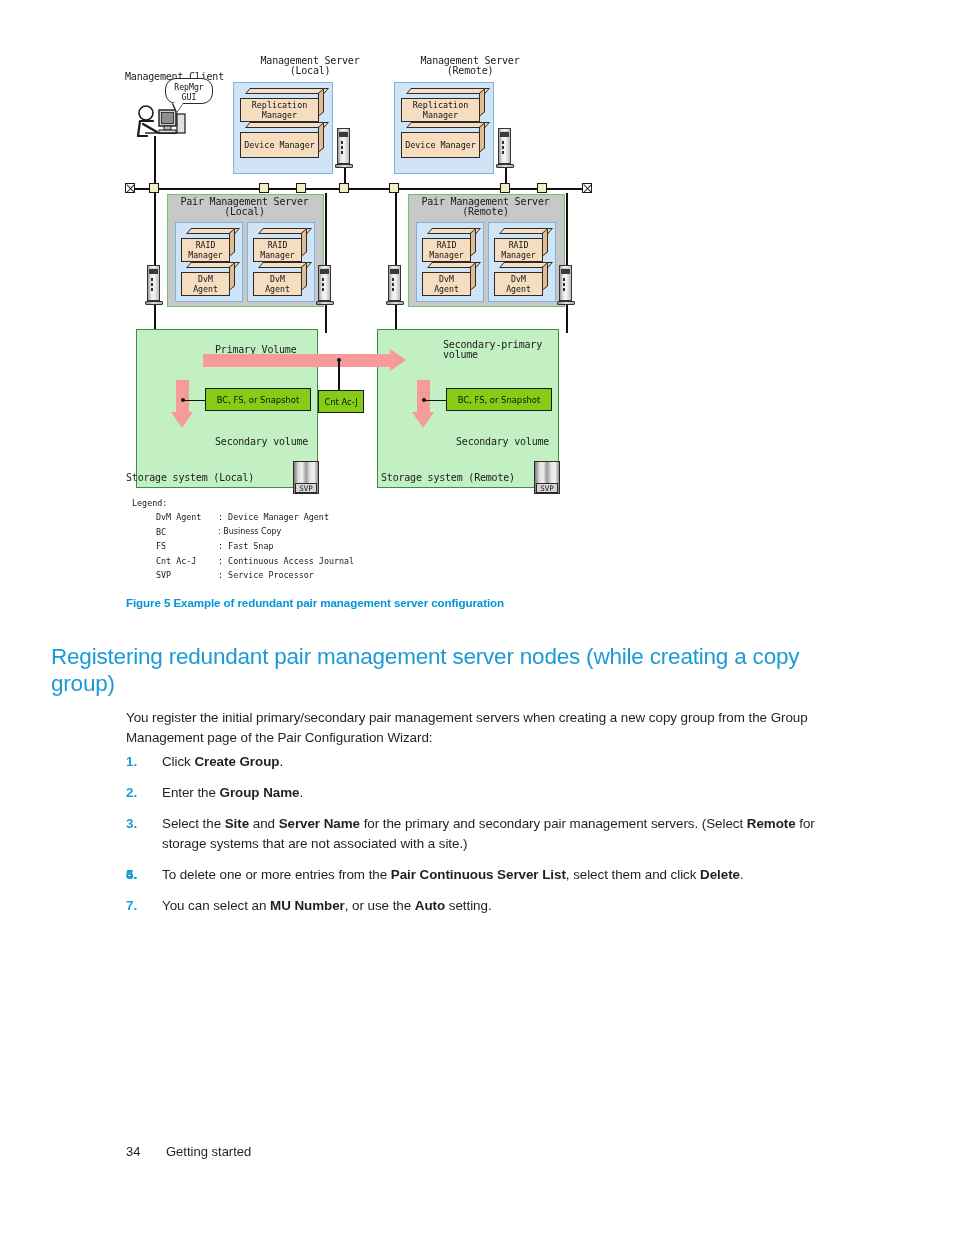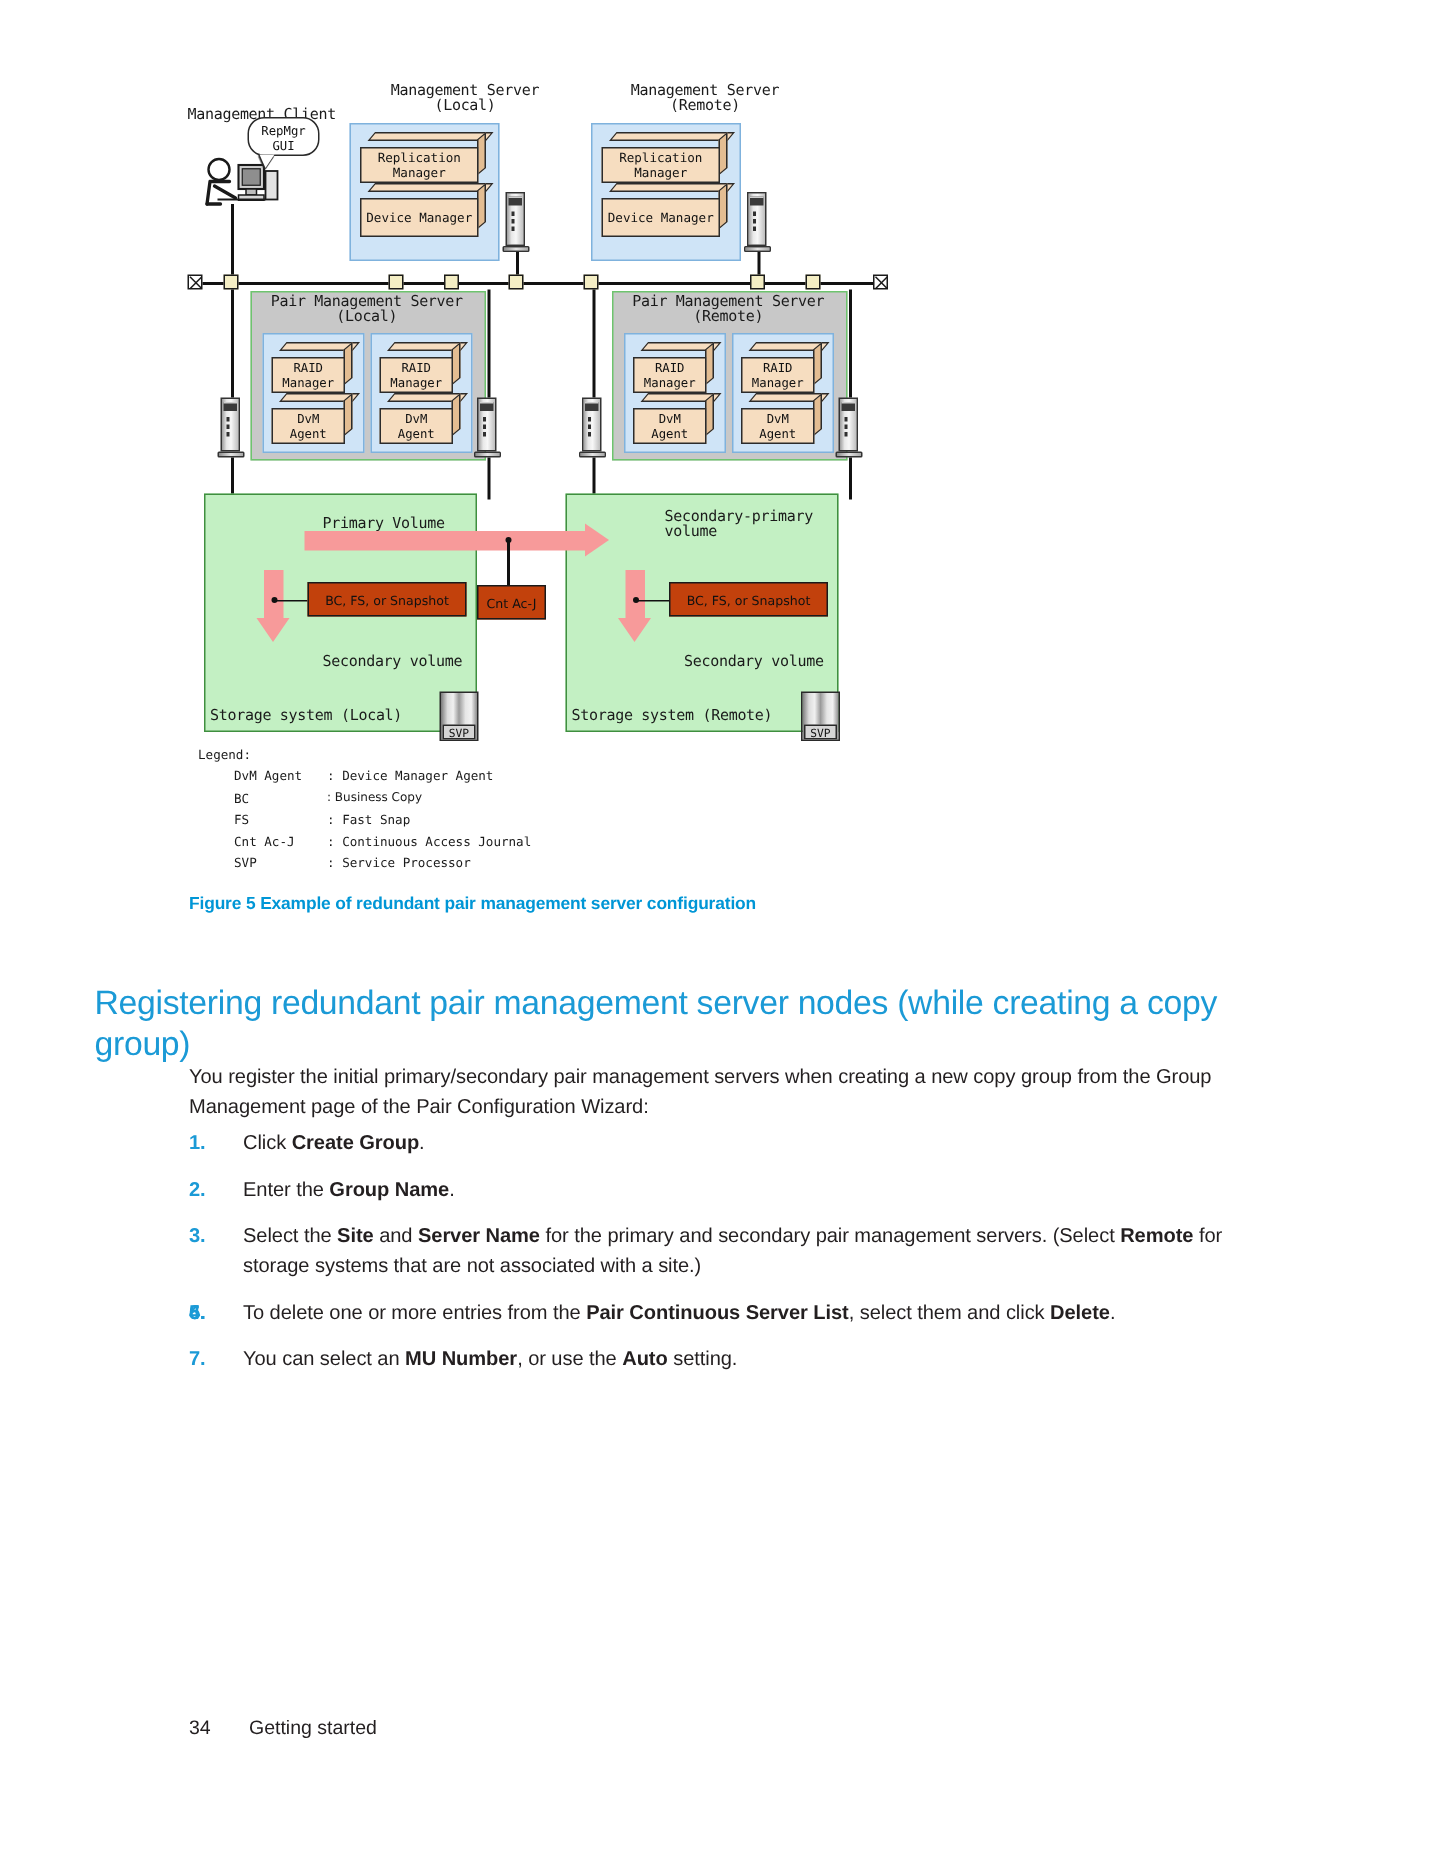--- a/index.html
+++ b/index.html
@@ -206,21 +206,21 @@
     position: absolute; left: 0;
     width: 0; height: 0;
     border-left: 11.5px solid transparent;
     border-right: 11.5px solid transparent;
     border-top: 16px solid #f79a9a;
   }
 
   
   .callout {
     position: absolute;
-    background: #c2410c;
+    background: #84cc16;
     border: 1px solid #1a1a1a;
     box-sizing: border-box;
     font-family: "DejaVu Sans", sans-serif;
     font-size: 8.4px;
     color: #111;
     display: flex;
     align-items: center;
     justify-content: center;
     white-space: nowrap;
   }
@@ -284,21 +284,21 @@
     font-family: "Liberation Sans", sans-serif;
     font-size: 11.6px;
     font-weight: bold;
     color: #0096d6;
     letter-spacing: -0.1px;
   }
   h1.page-heading {
     position: absolute;
     left: 51px; top: 643px;
     width: 760px;
-    margin: 12px;
+    margin: 0;
     font-family: "Liberation Sans", sans-serif;
     font-weight: normal;
     font-size: 22.5px;
     line-height: 27px;
     color: #1b9ad6;
     letter-spacing: -0.2px;
   }
   .intro {
     position: absolute;
     left: 126px; top: 708px;
@@ -563,21 +563,21 @@
       <div class="shaft" style="height:34px;"></div>
       <div class="head" style="top:32px;"></div>
     </div>
     <div class="dot" style="left:56px; top:348px;"></div>
     <div class="lead" style="left:58px; top:349.5px; width:22px; height:1.3px;"></div>
     <div class="callout" style="left:80px; top:338px; width:106px; height:23px;">BC, FS, or Snapshot</div>
 
     <div class="cyl" style="left:40px; top:378px;"></div>
     <div class="d-label" style="left:90px; top:387px;">Secondary volume</div>
 
-    <div class="d-label" style="left:15px; top:423px;">Storage system (Local)</div>
+    <div class="d-label" style="left:1px; top:423px;">Storage system (Local)</div>
 
     <div class="svp" style="left:168px; top:411px;">
       <div class="frame"></div>
       <div class="tag">SVP</div>
     </div>
 
     <div class="st-panel" style="left:252px; top:279px; width:180px; height:157px;"></div>
 
     <div class="cyl" style="left:281px; top:288px;"></div>
     <div class="d-label" style="left:318px; top:290px;">Secondary-primary

